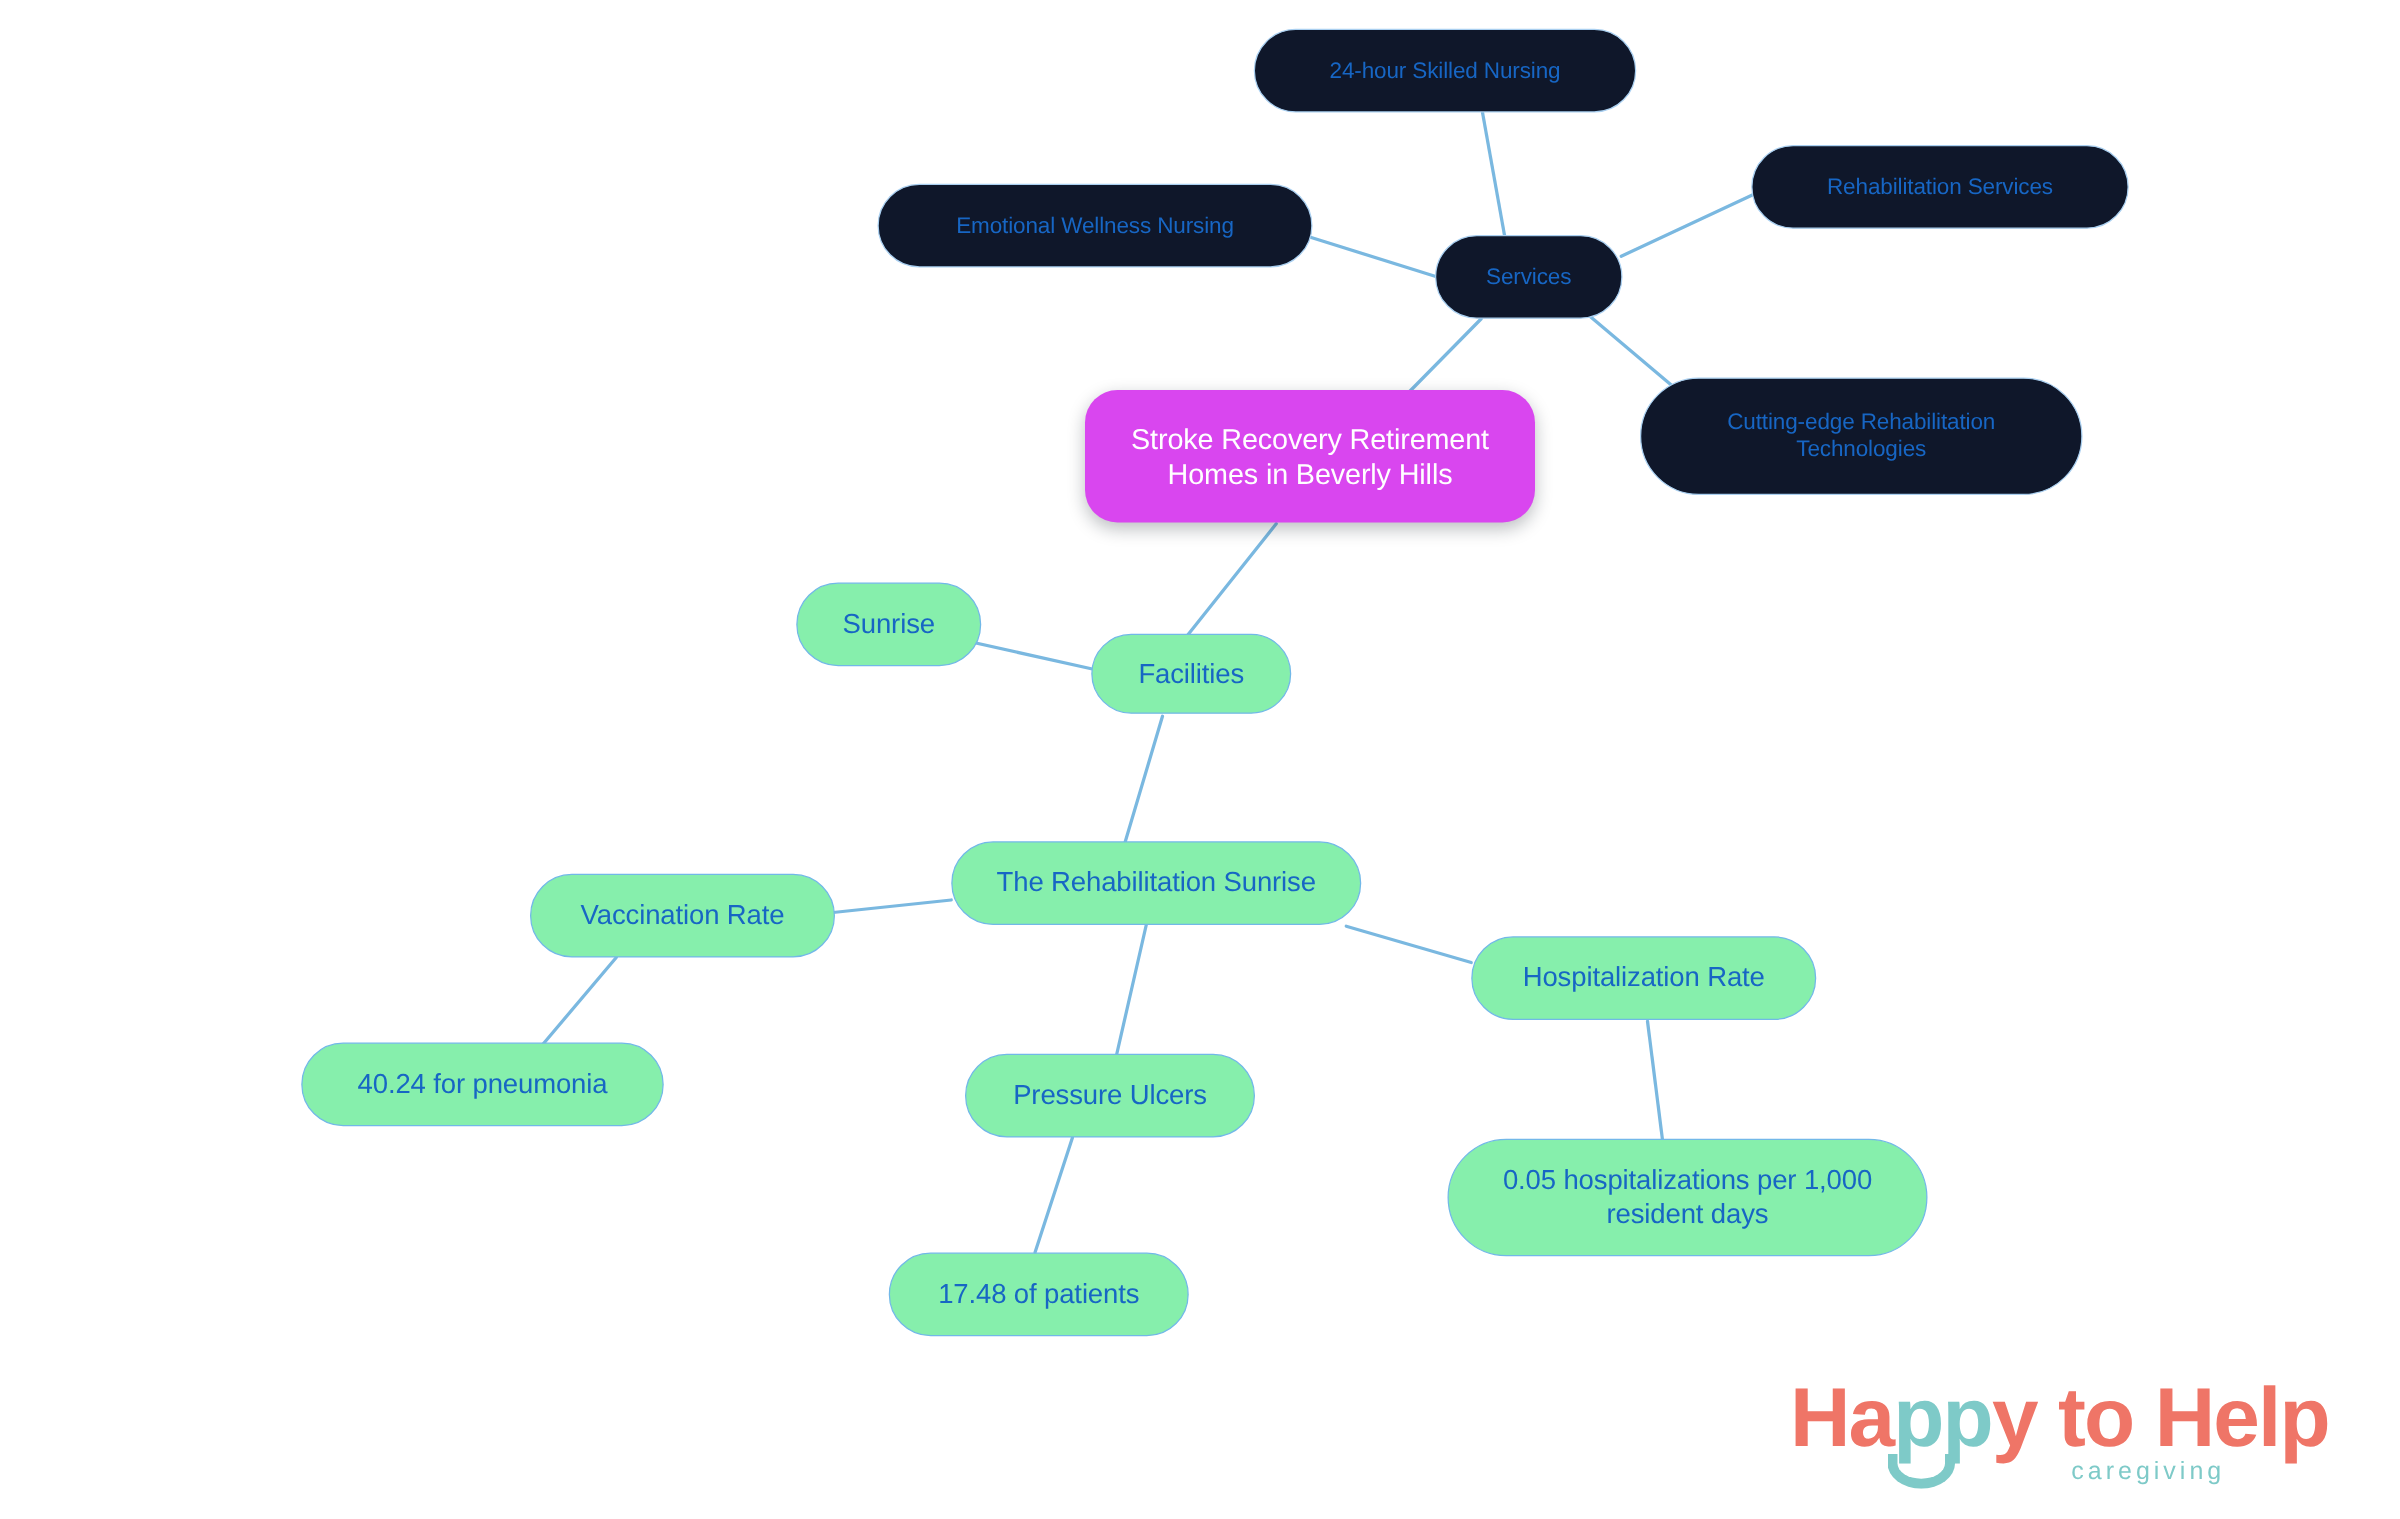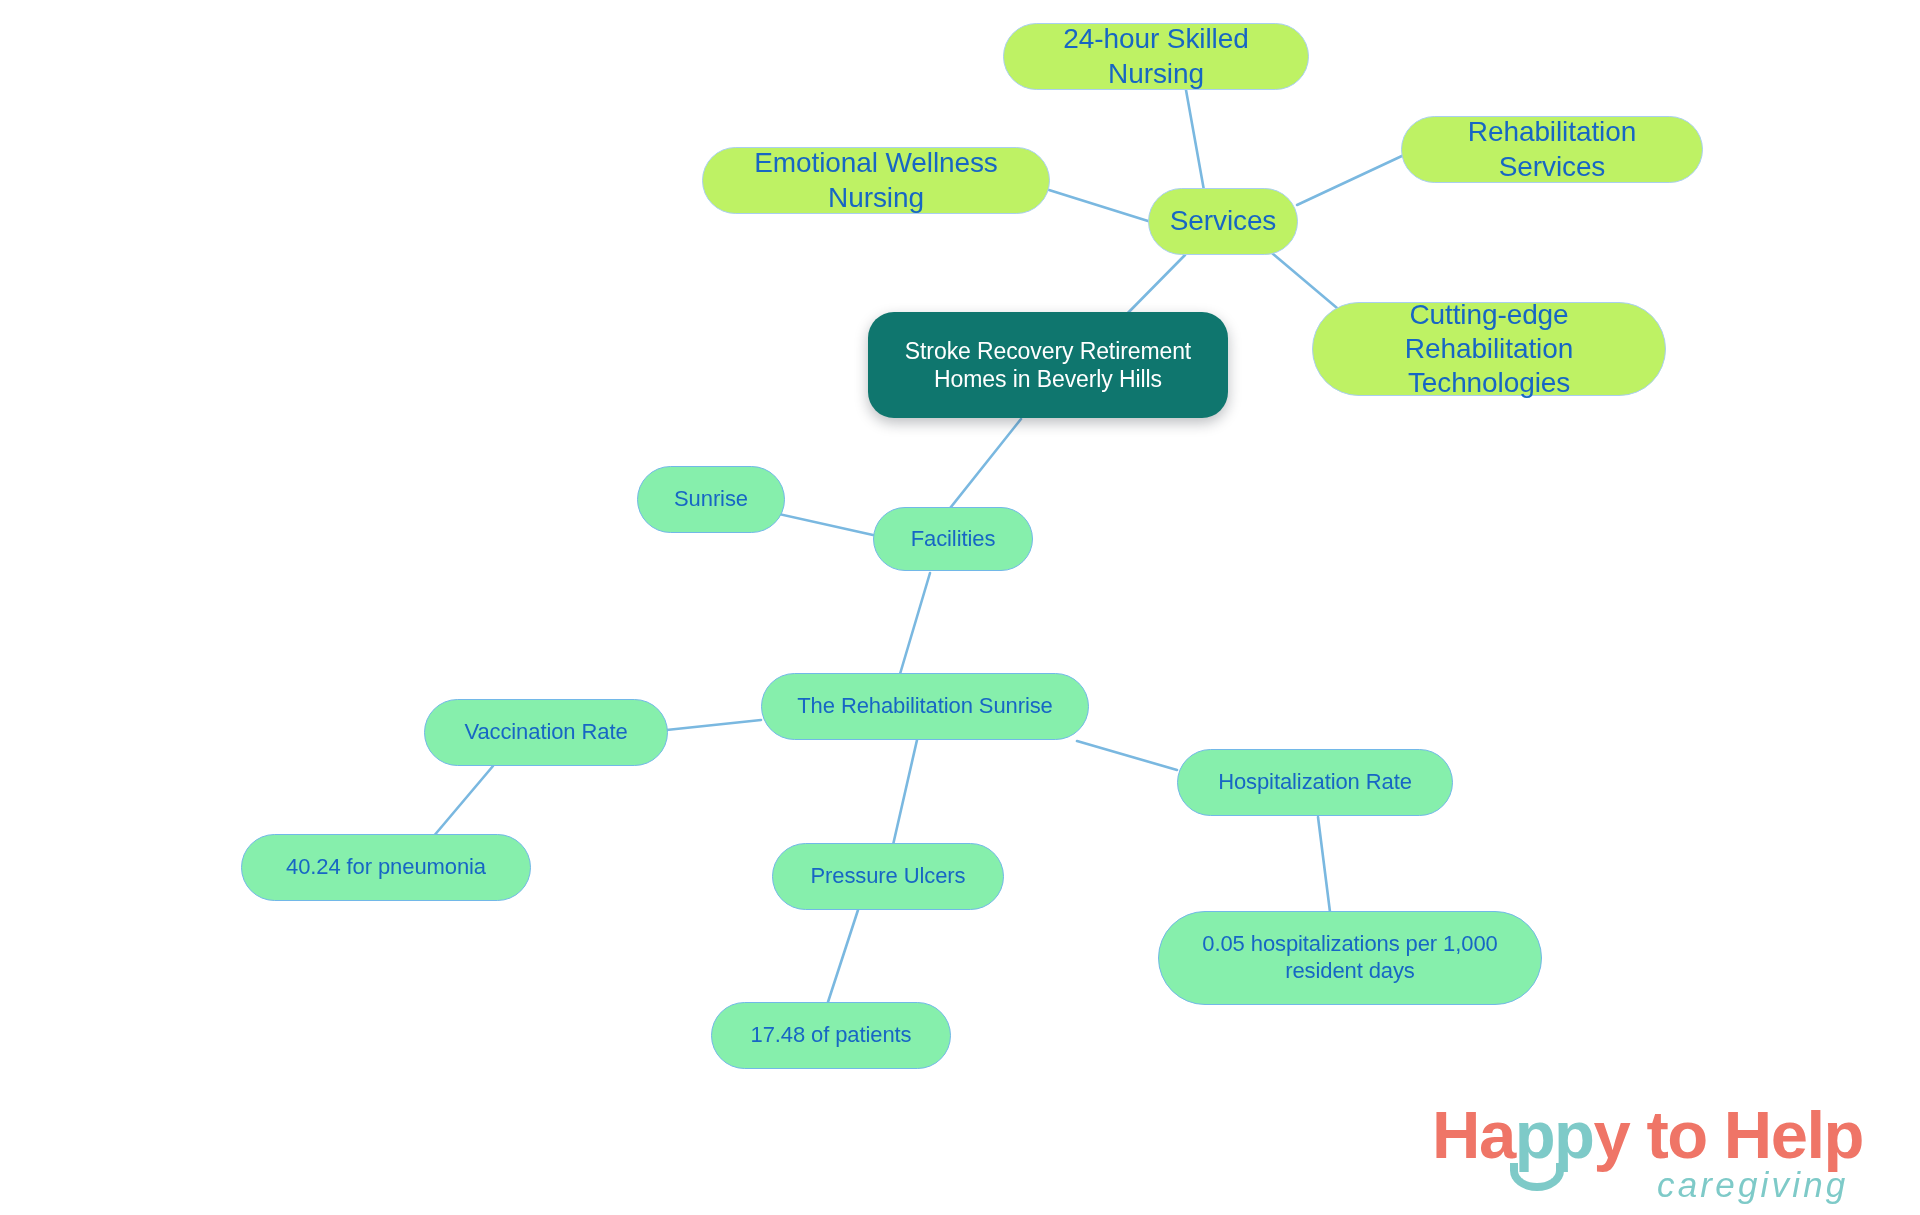--- a/index.html
+++ b/index.html
@@ -39,33 +39,33 @@
     align-items: center;
     justify-content: center;
     text-align: center;
     border-radius: 999px;
     line-height: 1.22;
     white-space: pre-line;
     letter-spacing: -0.1px;
   }
 
   .node.root {
-    background: #0f766e;
+    background: #d946ef;
     color: #ffffff;
     font-size: 23px;
     border-radius: 26px;
     box-shadow: 0 5px 14px rgba(15,22,32,0.28);
     padding: 10px 18px;
   }
 
   .node.branch-a {
-    background: #bef264;
+    background: #0f172a;
     border: 1.6px solid #a9cff0;
     color: #1766c4;
-    font-size: 28px;
+    font-size: 18px;
     padding: 8px 16px;
   }
 
   .node.branch-b {
     background: #86efac;
     border: 1.6px solid #72b8e8;
     color: #1766c4;
     font-size: 22px;
     padding: 8px 16px;
   }
@@ -100,25 +100,24 @@
     border: 8px solid #7ecac8;
     border-top: none;
     border-bottom-left-radius: 40px 30px;
     border-bottom-right-radius: 40px 30px;
     box-sizing: border-box;
   }
   .logo-tagline {
     position: absolute;
     left: 225px;
     top: 66px;
-    font-size: 35px;
+    font-size: 20px;
     color: #7ecac8;
     letter-spacing: 3.2px;
     line-height: 1;
-    font-style: italic;
   }
 </style>
 </head>
 <body>
 
 <div id="canvas">
 
   <svg id="edges" viewBox="0 0 1920 1215" xmlns="http://www.w3.org/2000/svg">
     <g fill="none" stroke="#7ab8e0" stroke-width="2.6" stroke-linecap="round">
 

